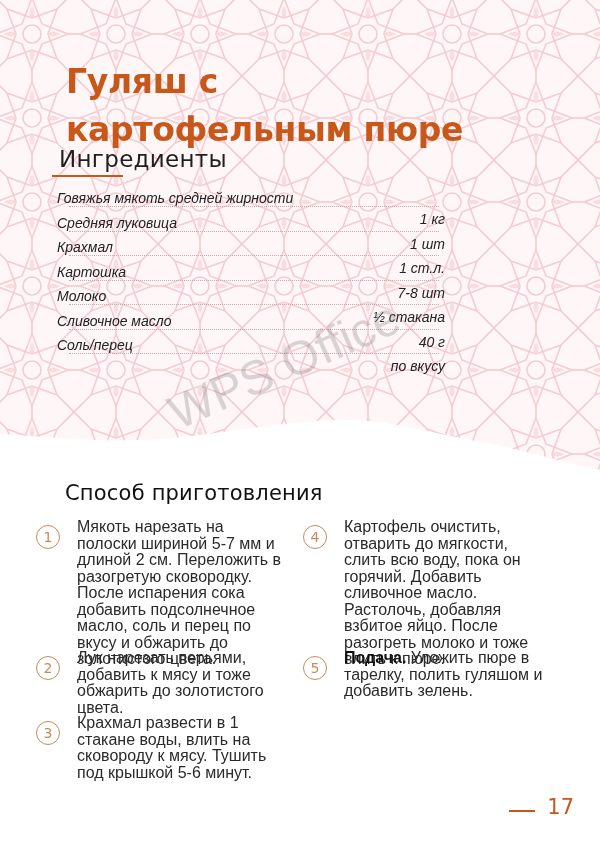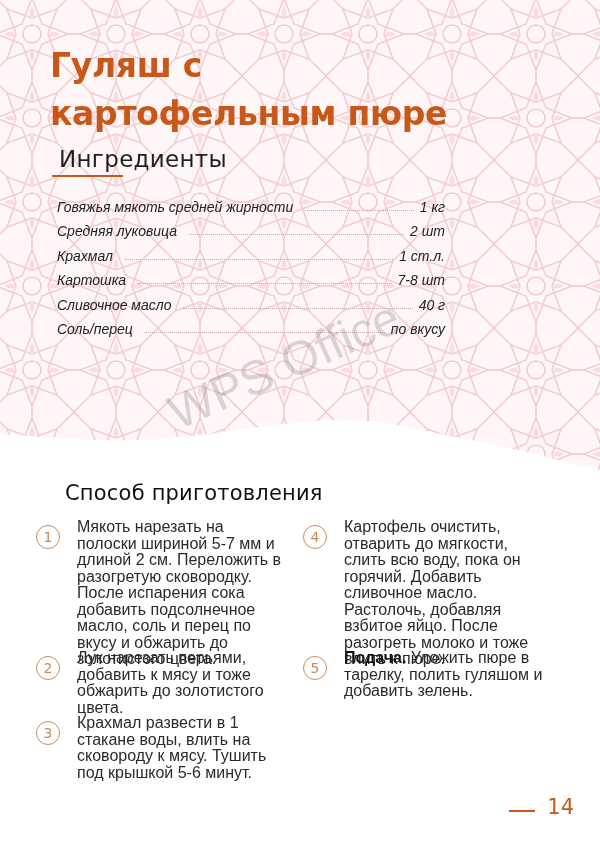--- a/index.html
+++ b/index.html
@@ -7,48 +7,48 @@
       width: 600px; height: 847px; position: relative; overflow: hidden;
       background: #ffffff;
       font-family: "Liberation Sans", sans-serif;
     }
     .pattern-area {
       position: absolute; left: 0; top: 0; width: 600px; height: 480px;
       overflow: hidden;
     }
     .pattern-area svg { position: absolute; left: 0; top: 0; }
     .title {
-      position: absolute; left: 50px; top: 42px; margin: 0;
+      position: absolute; left: 50px; top: 42px; margin: 16px;
       font-family: "DejaVu Sans", sans-serif; font-weight: bold;
       font-size: 33px; line-height: 48px; color: #C8571A;
       letter-spacing: -0.3px;
     }
     .h-ingredients {
       position: absolute; left: 51px; top: 138px; margin: 8px;
       font-family: "DejaVu Sans", sans-serif; font-weight: normal;
       font-size: 23px; color: #1f1f1f; letter-spacing: 0.3px;
     }
     .divider {
       position: absolute; left: 52px; top: 175px; width: 71px; height: 2px;
       background: #C8571A;
     }
     .ingredients {
       position: absolute; left: 57px; top: 190px; width: 388px;
       list-style: none; margin: 0; padding: 0;
     }
     .ing-row {
-      display: flex; align-items: flex-end; height: 24.5px;
-      font-style: italic; font-size: 14px; color: #222;
+      display: flex; height: 24.5px;
+      font-style: italic; font-size: 14px; color: #222; flex-direction: column;
     }
     .ing-name { white-space: nowrap; }
     .ing-dots {
       flex: 1; border-bottom: 1px dotted #c9a9a9; margin: 0 6px 4px 12px;
       height: 1px;
     }
-    .ing-qty { white-space: nowrap; text-align: right; margin-top: 20px; }
+    .ing-qty { white-space: nowrap; text-align: right; }
     .watermark {
       position: absolute; left: 160px; top: 390px;
       font-family: "Liberation Sans", sans-serif; font-size: 48px;
       color: rgba(120,120,120,0.28); transform: rotate(-24deg);
       transform-origin: left top; white-space: nowrap;
       pointer-events: none;
     }
     .h-method {
       position: absolute; left: 52px; top: 468px; margin: 13px;
       font-family: "DejaVu Sans", sans-serif; font-weight: normal;
@@ -121,31 +121,36 @@
 
 <ul class="ingredients">
   <li class="ing-row">
     <span class="ing-name">Говяжья мякоть средней жирности</span>
     <span class="ing-dots"></span>
     <span class="ing-qty">1 кг</span>
   </li>
   <li class="ing-row">
     <span class="ing-name">Средняя луковица</span>
     <span class="ing-dots"></span>
-    <span class="ing-qty">2 шт</span>
+    <span class="ing-qty">1 шт</span>
   </li>
   <li class="ing-row">
     <span class="ing-name">Крахмал</span>
     <span class="ing-dots"></span>
     <span class="ing-qty">1 ст.л.</span>
   </li>
   <li class="ing-row">
     <span class="ing-name">Картошка</span>
     <span class="ing-dots"></span>
     <span class="ing-qty">7-8 шт</span>
+  </li>
+  <li class="ing-row">
+    <span class="ing-name">Молоко</span>
+    <span class="ing-dots"></span>
+    <span class="ing-qty">½ стакана</span>
   </li>
   <li class="ing-row">
     <span class="ing-name">Сливочное масло</span>
     <span class="ing-dots"></span>
     <span class="ing-qty">40 г</span>
   </li>
   <li class="ing-row">
     <span class="ing-name">Соль/перец</span>
     <span class="ing-dots"></span>
     <span class="ing-qty">по вкусу</span>
@@ -176,14 +181,14 @@
   <div class="step-text">Картофель очистить, отварить до мягкости, слить всю воду, пока он горячий. Добавить сливочное масло. Растолочь, добавляя взбитое яйцо. После разогреть молоко и тоже влить к пюре.</div>
 </div>
 
 <div class="step" style="left:303px; top:650px; width:250px;">
   <div class="step-num">5</div>
   <div class="step-text"><b>Подача.</b><span> Уложить пюре в тарелку, полить гуляшом и добавить зелень.</span></div>
 </div>
 
 <div class="page-footer">
   <div class="footer-line"></div>
-  <span class="page-number">14</span>
+  <span class="page-number">17</span>
 </div>
 
 </body></html>

